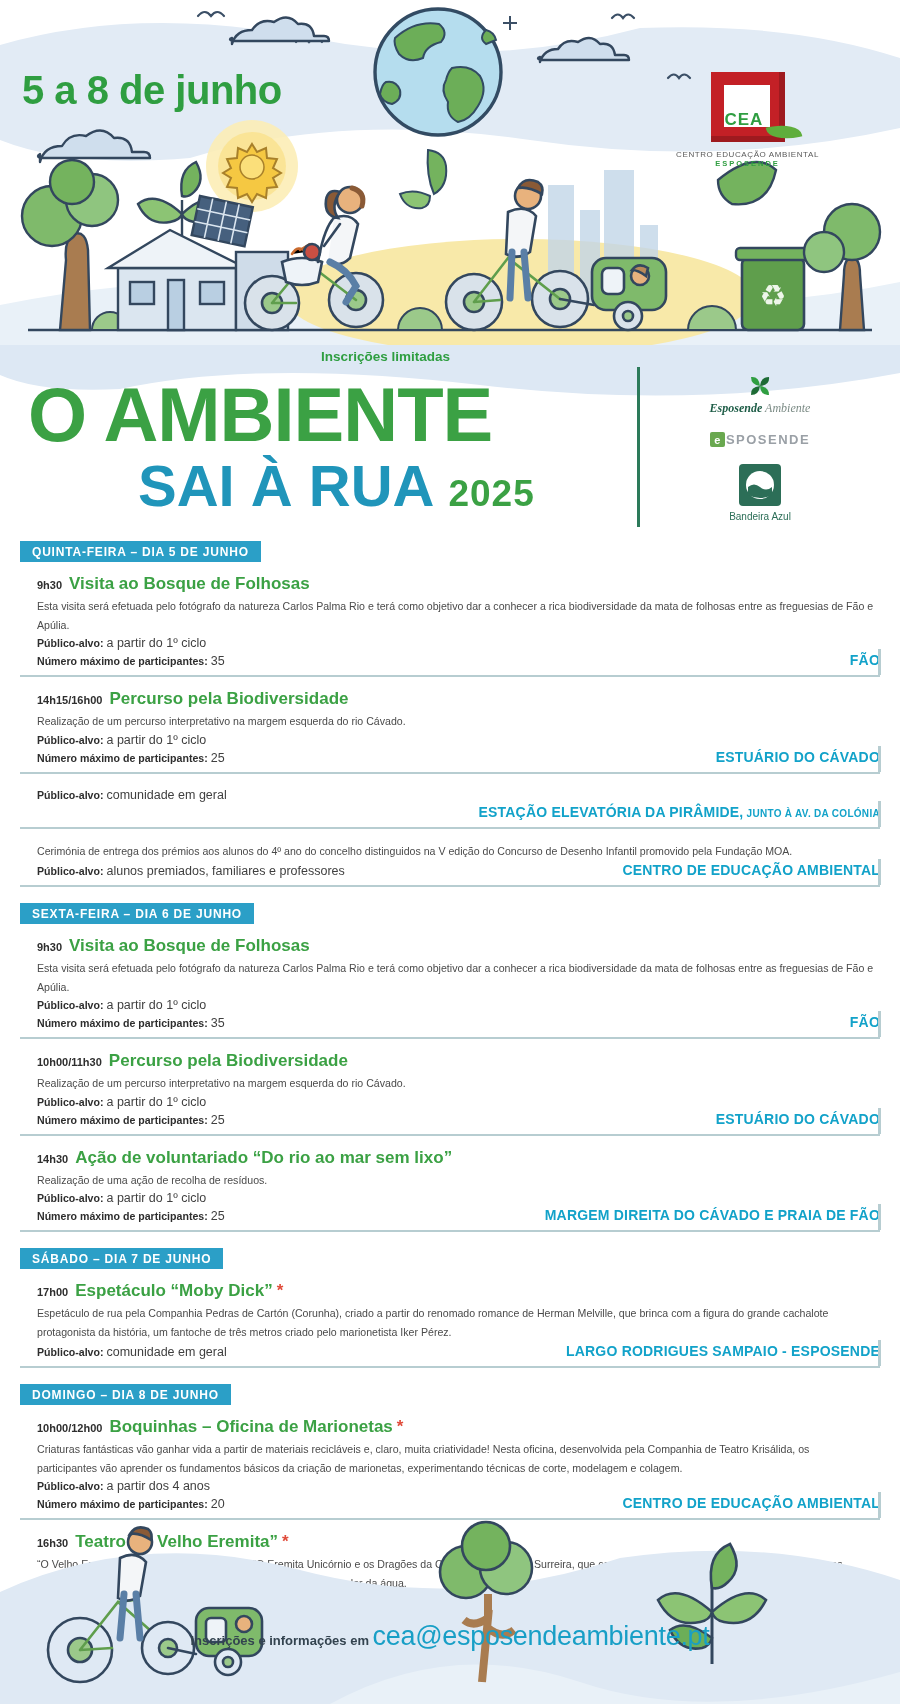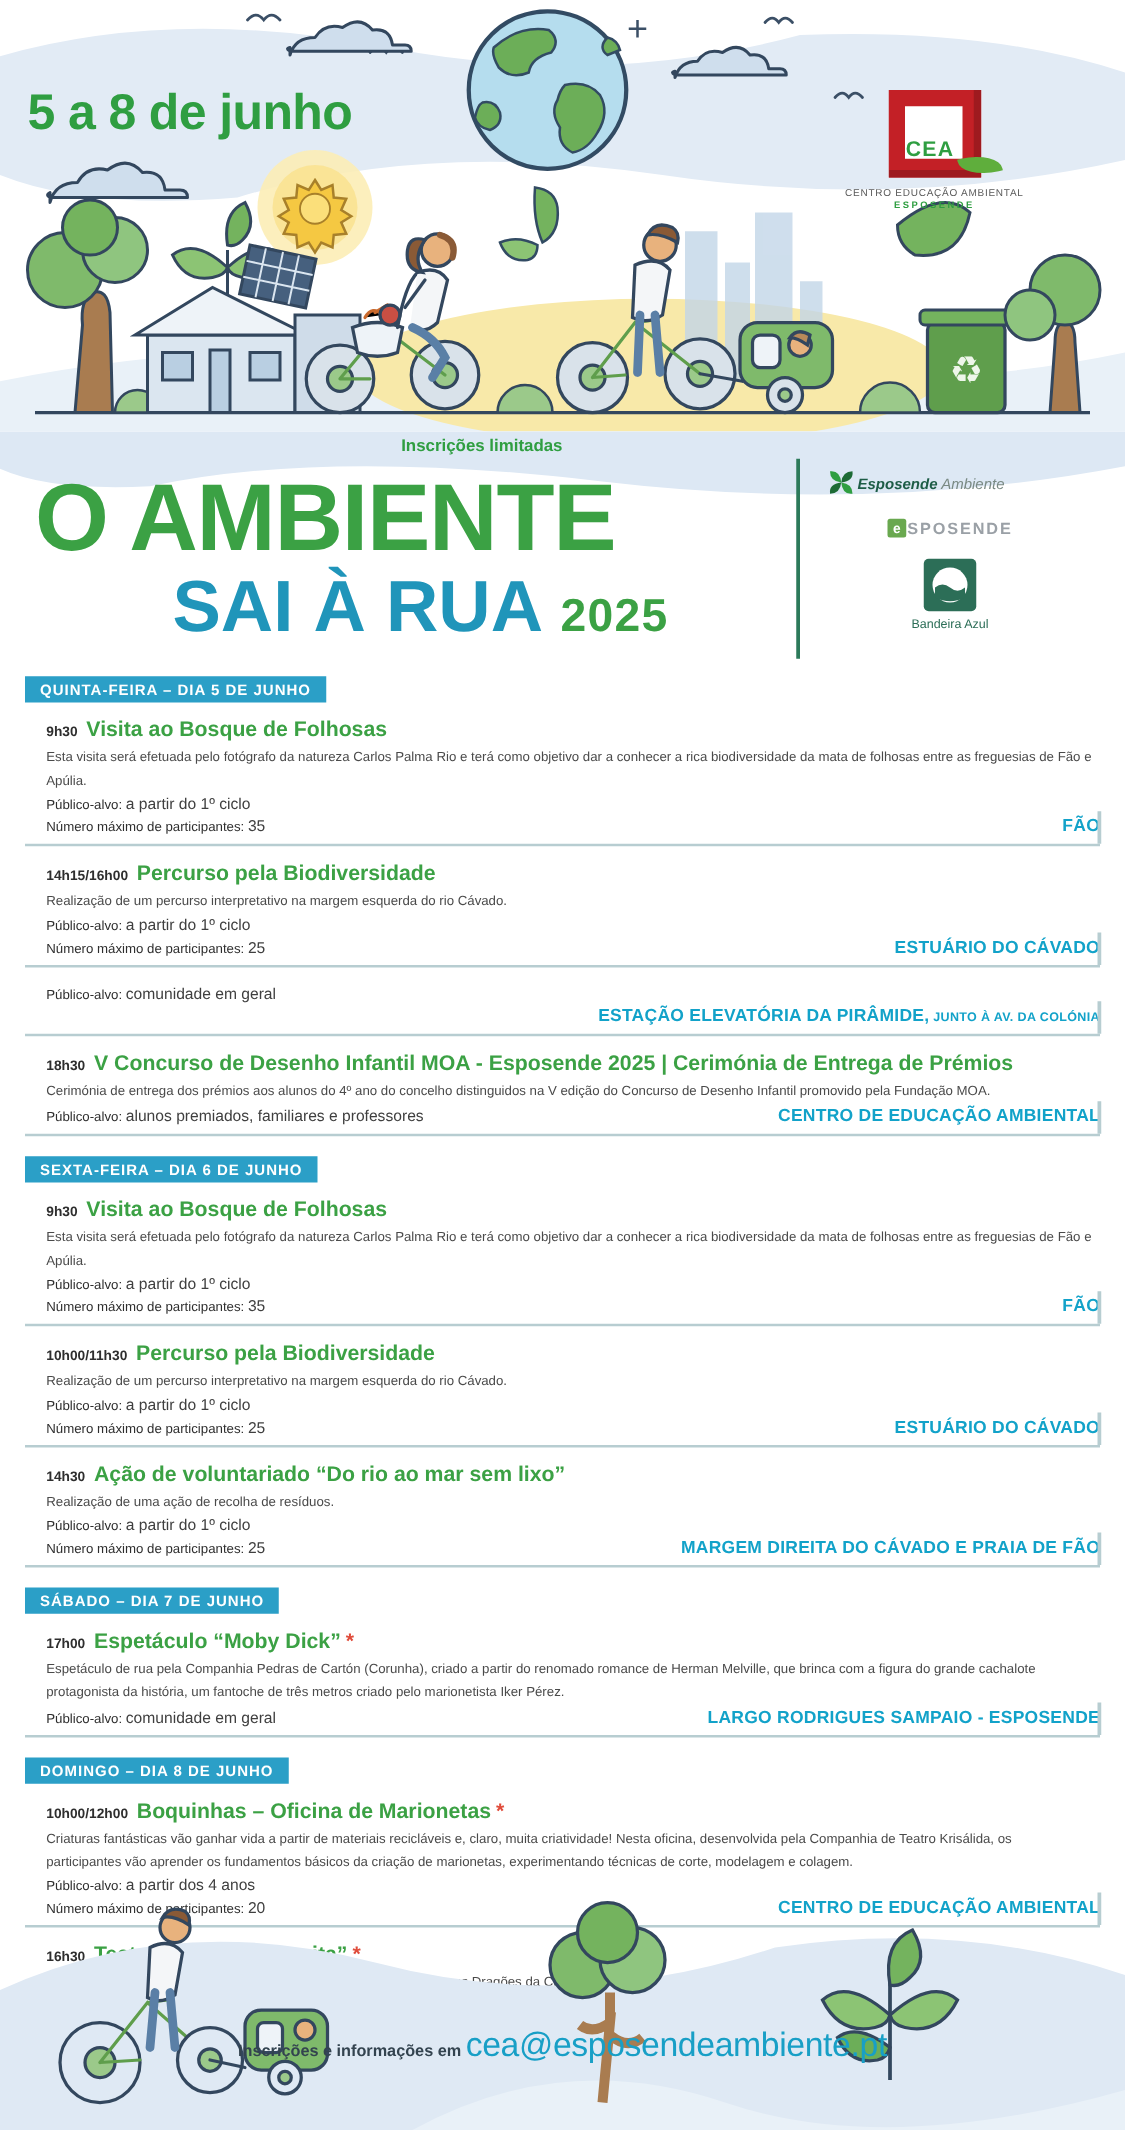--- a/index.html
+++ b/index.html
@@ -23,42 +23,42 @@
   .cea-line2{font-size:7.5px;font-weight:700;color:#2f9e41;letter-spacing:2px;}
 
   
   .title-block{position:absolute;top:345px;left:0;width:732px;height:188px;}
   .limited{position:absolute;right:282px;top:4px;font-size:13.5px;font-weight:800;color:var(--green);}
   .big1{position:absolute;left:28px;top:32px;font-size:76px;font-weight:800;color:var(--title-green);letter-spacing:-1px;line-height:1;}
   .big2{position:absolute;left:138px;top:112px;font-size:58px;font-weight:800;color:var(--title-blue);letter-spacing:0px;line-height:1;}
   .big-year{font-size:37px;color:var(--title-green);font-weight:800;letter-spacing:1px;}
   .vdivider{position:absolute;left:637px;top:22px;width:2.5px;height:160px;background:#2c7a5a;}
   .logos{position:absolute;left:660px;top:28px;width:200px;}
-  .logo-amb{display:flex;flex-direction:row;align-items:center;margin-bottom:16px;}
+  .logo-amb{display:flex;flex-direction:column;align-items:center;margin-bottom:16px;font-family:Liberation Serif, serif;}
   .logo-amb-text{font-size:12px;font-style:italic;color:#1d5c46;margin-top:2px;}
   .logo-amb-text .bold{font-weight:800;}
   .logo-amb-text .light{color:#7a8a84;font-weight:400;}
   .logo-mun{display:flex;align-items:center;justify-content:center;gap:1px;margin-bottom:16px;}
   .logo-mun .e-box{display:inline-flex;align-items:center;justify-content:center;width:15px;height:15px;background:#69a84f;color:#fff;font-weight:800;font-size:11px;border-radius:2px;}
   .logo-mun .rest{font-size:13px;color:#9aa0a6;letter-spacing:1.5px;font-weight:600;}
   .logo-flag{display:flex;flex-direction:column;align-items:center;}
   .flag-label{font-size:10px;color:#2c6e57;margin-top:4px;}
 
   
   .program{position:absolute;top:531px;left:0;width:900px;}
   .day-banner{display:inline-block;margin:10px 0 2px 20px;background:var(--banner-bg);color:#fff;font-size:12px;font-weight:800;letter-spacing:.8px;padding:4px 12px 3px;}
   .event{position:relative;margin:4px 20px 6px 20px;padding:6px 0 5px 17px;border-bottom:2.5px solid var(--sep);}
   .tick{position:absolute;right:-0.5px;bottom:0;width:2.5px;height:26px;background:var(--sep);}
   .ehead{display:flex;align-items:baseline;gap:7px;margin-bottom:3px;}
   .time{font-size:11px;font-weight:800;color:#2e2e2e;white-space:nowrap;}
   .etitle{font-size:17px;font-weight:800;color:var(--title-green);}
   .star{font-size:17px;font-weight:800;color:var(--asterisk);margin-left:-3px;}
   .desc{font-size:10.6px;color:#4a4a4a;line-height:1.75;margin:1px 0 2px;}
   .meta{font-size:10.6px;margin:2px 0;color:#444;}
-  .mlabel{font-weight:400;color:#2e2e2e;}
+  .mlabel{font-weight:700;color:#2e2e2e;}
   .mval{font-size:12.5px;color:#3f3f3f;}
   .lastrow{display:flex;justify-content:space-between;align-items:flex-end;flex-wrap:wrap;gap:2px 14px;}
   .loc{margin-left:auto;text-align:right;color:var(--loc-blue);font-weight:800;font-size:14px;letter-spacing:.2px;white-space:nowrap;padding-bottom:2px;padding-left:14px;}
   .loc-suffix{font-size:10px;letter-spacing:.3px;}
 
   
   .footer-art{position:absolute;left:0;bottom:0;width:900px;height:262px;}
   .footer-contact{position:absolute;left:0;bottom:52px;width:100%;text-align:center;}
   .fc-prefix{font-size:13px;font-weight:700;color:#33434f;}
   .fc-email{font-size:27px;font-weight:400;color:var(--email-blue);letter-spacing:-.3px;}
@@ -295,24 +295,20 @@
 
     <section class="event">
       <p class="meta"><span class="mlabel">Público-alvo:</span> <span class="mval">comunidade em geral</span></p>
       <div class="lastrow">
         <span class="loc"><span>ESTAÇÃO ELEVATÓRIA DA PIRÂMIDE,</span><span class="loc-suffix"> JUNTO À AV. DA COLÓNIA</span></span>
       </div>
       <div class="tick"></div>
     </section>
 
     <section class="event">
-      <div class="ehead">
-          <span class="time">18h30</span>
-          <span class="etitle">V Concurso de Desenho Infantil MOA - Esposende 2025 | Cerimónia de Entrega de Prémios</span>
-        </div>
       <p class="desc">Cerimónia de entrega dos prémios aos alunos do 4º ano do concelho distinguidos na V edição do Concurso de Desenho Infantil promovido pela Fundação MOA.</p>
       <div class="lastrow">
         <p class="meta"><span class="mlabel">Público-alvo:</span> <span class="mval">alunos premiados, familiares e professores</span></p>
         <span class="loc">CENTRO DE EDUCAÇÃO AMBIENTAL</span>
       </div>
       <div class="tick"></div>
     </section>
 
     
     <div class="day-banner">SEXTA-FEIRA – DIA 6 DE JUNHO</div>

